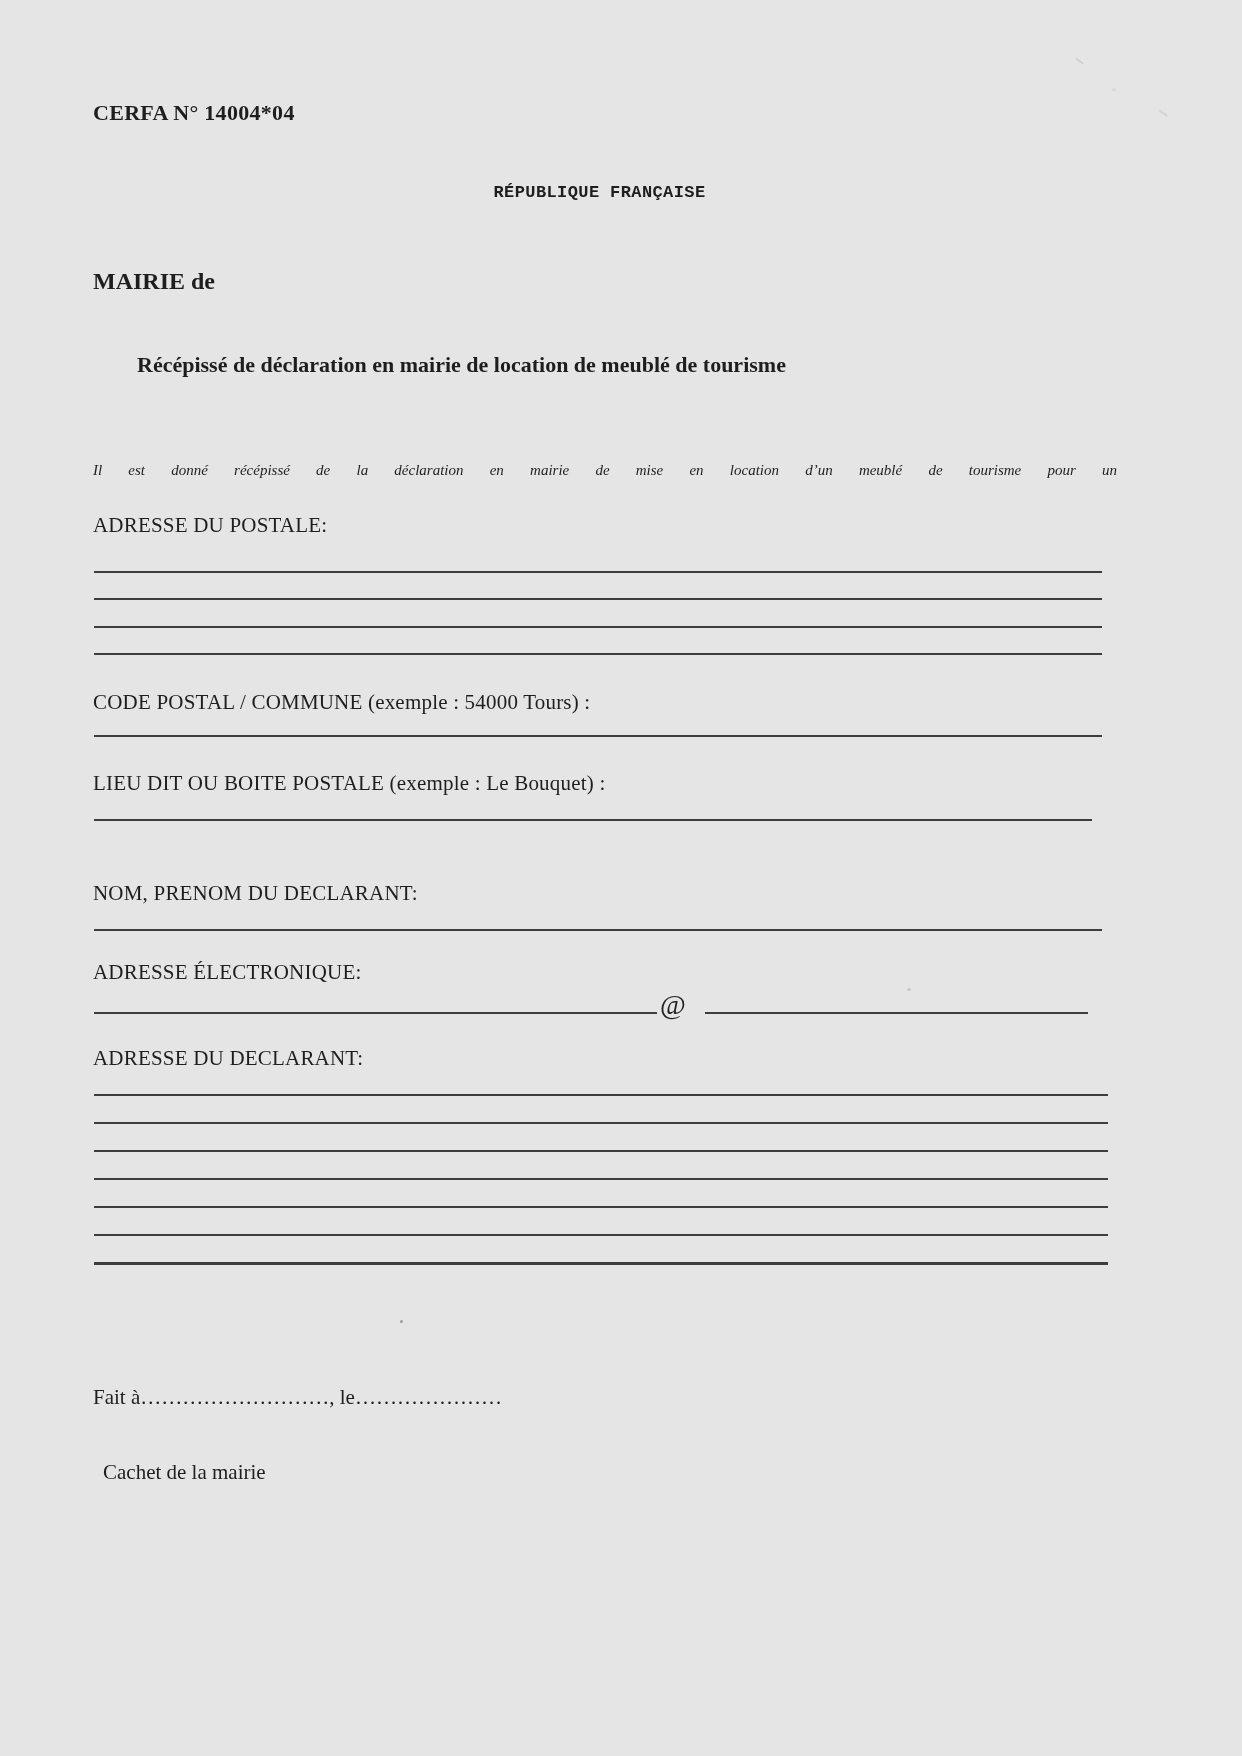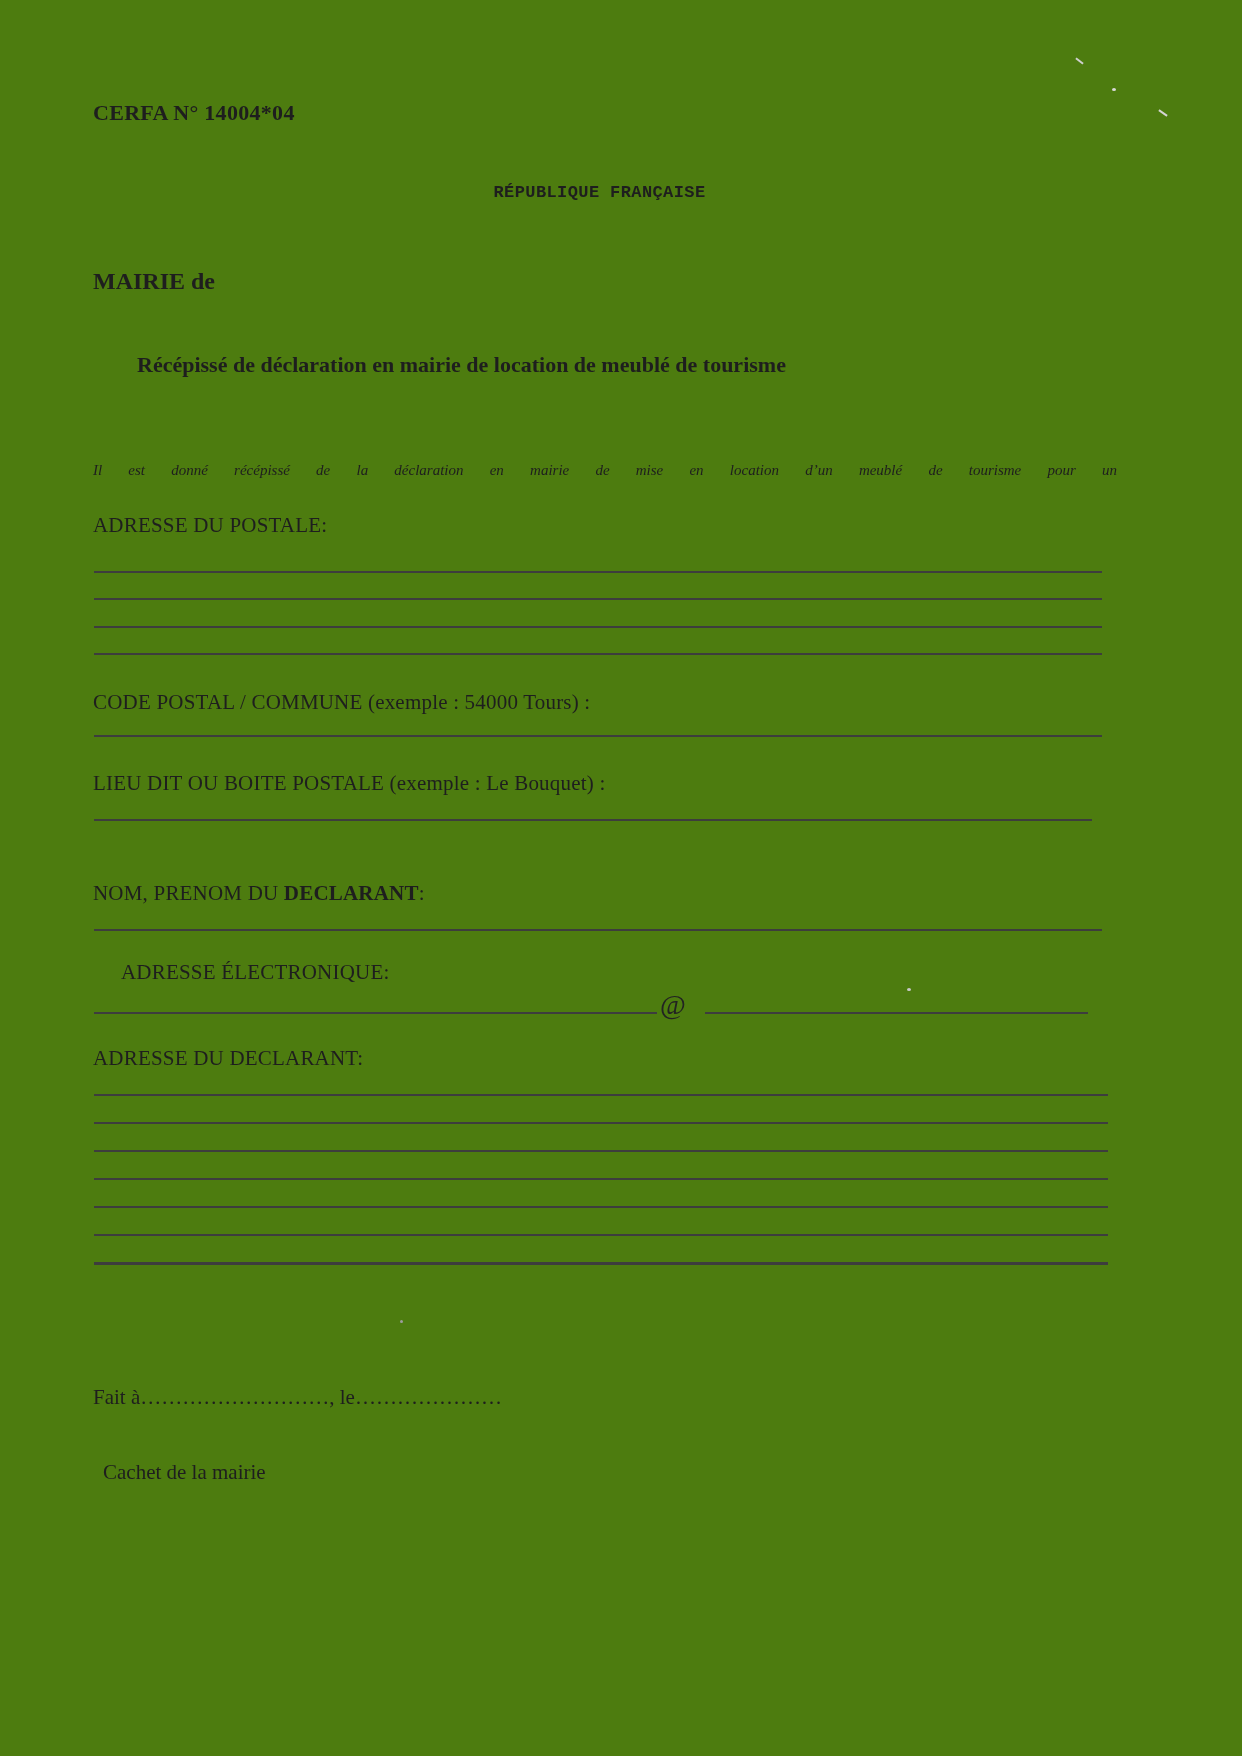--- a/index.html
+++ b/index.html
@@ -4,21 +4,21 @@
 <style>
   html, body {
     margin: 0;
     padding: 0;
     background: #ffffff;
   }
   .page {
     position: relative;
     width: 1242px;
     height: 1756px;
-    background: #4d7c0f;
+    background: #e5e5e5;
     font-family: "Liberation Serif", "DejaVu Serif", serif;
     color: #1e1e1e;
     overflow: hidden;
   }
   .abs { position: absolute; }
   .cerfa {
     left: 93px; top: 100px;
     font-size: 22px; font-weight: bold;
     letter-spacing: 0.3px;
   }
@@ -46,23 +46,23 @@
   .intro .jline { text-align: justify; text-align-last: justify; }
   .label {
     font-size: 21px;
     letter-spacing: 0.2px;
     white-space: nowrap;
   }
   .lbl-housing   { left: 93px; top: 513px; }
   .lbl-postal    { left: 93px; top: 690px; }
   .lbl-lieu      { left: 93px; top: 771px; }
   .lbl-nom       { left: 93px; top: 881px; }
-  .lbl-email     { left: 93px; top: 960px; margin-left: 28px; }
+  .lbl-email     { left: 93px; top: 960px; }
   .lbl-decl-addr { left: 93px; top: 1046px; }
-  .bold { font-weight: bold; }
+  .bold { font-weight: normal; }
   .rule {
     position: absolute;
     height: 0;
     border-bottom: 2px solid #3d3d3d;
   }
   .email-line {
     left: 94px; top: 984px; width: 1008px; height: 30px;
   }
   .email-line .seg { position: absolute; bottom: 0; border-bottom: 2px solid #3d3d3d; }
   .email-line .seg1 { left: 0; width: 563px; }

